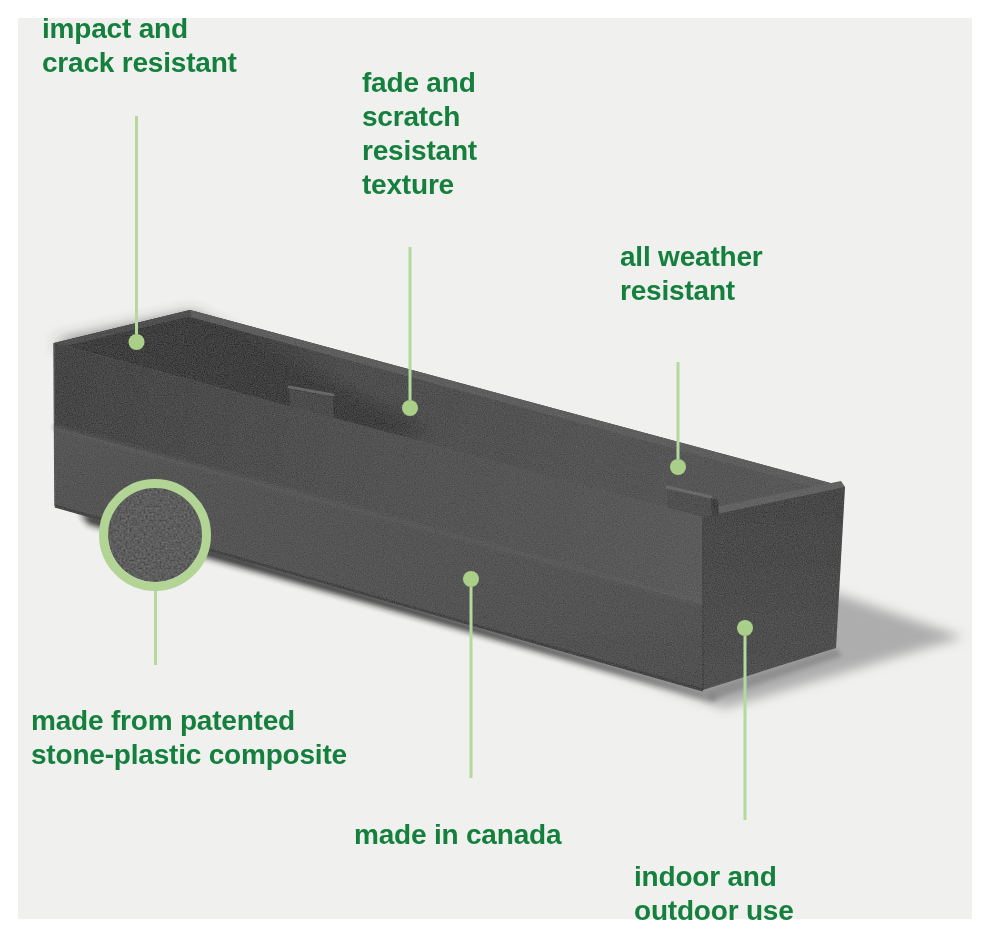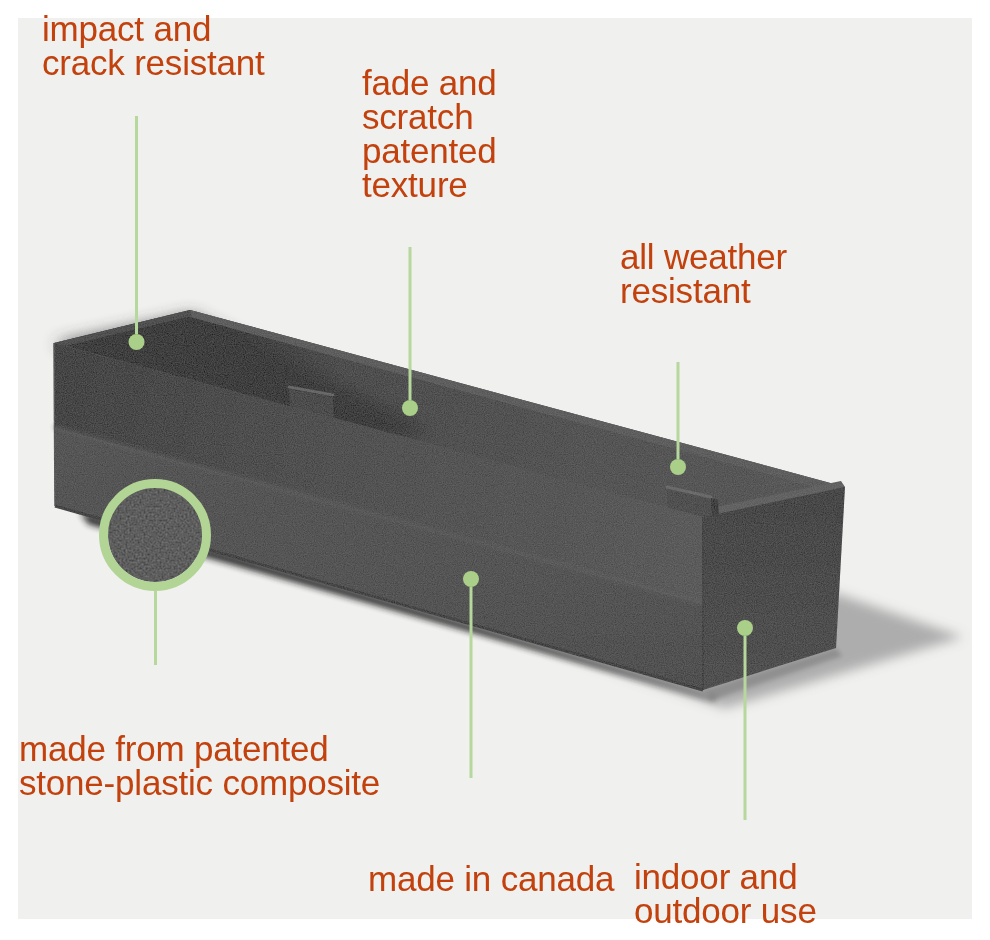--- a/index.html
+++ b/index.html
@@ -10,32 +10,32 @@
   }
   .panel{
     position:absolute;left:18px;top:18px;width:954px;height:901px;
     background:#f0f0ef;
   }
   .scene{
     position:absolute;left:0;top:0;width:990px;height:940px;
   }
   .label{
     position:absolute;
-    color:#c2410c;
-    font-size:35px;
+    color:#15803d;
+    font-size:28px;
     line-height:34px;
-    font-weight:400;
+    font-weight:700;
     letter-spacing:-0.2px;
     white-space:pre-line;
   }
   #lbl-impact   {left:42px;  top:12px;}
   #lbl-fade     {left:362px; top:66px;}
   #lbl-weather  {left:620px; top:240px;}
-  #lbl-composite{left:19px;  top:732px;}
-  #lbl-canada   {left:368px; top:818px;margin-top:44px;}
+  #lbl-composite{left:19px;  top:704px;padding-left:12px;}
+  #lbl-canada   {left:354px; top:818px;}
   #lbl-indoor   {left:634px; top:860px;}
 </style>
 </head>
 <body>
 
 <div class="panel"></div>
 
 <svg class="scene" viewBox="0 0 990 940" aria-hidden="true">
   <defs>
     <linearGradient id="openingGrad" gradientUnits="userSpaceOnUse" x1="80" y1="380" x2="840" y2="500">
@@ -157,21 +157,21 @@
 
     <circle cx="745" cy="628" r="8" fill="#a9cf88"></circle>
     <line x1="745" y1="636" x2="745" y2="820" stroke="#b7d89d" stroke-width="3"></line>
   </g>
 </svg>
 
 <div class="label" id="lbl-impact">impact and
 crack resistant</div>
 <div class="label" id="lbl-fade">fade and
 scratch
-patented
+resistant
 texture</div>
 <div class="label" id="lbl-weather">all weather
 resistant</div>
 <div class="label" id="lbl-composite">made from patented
 stone-plastic composite</div>
 <div class="label" id="lbl-canada">made in canada</div>
 <div class="label" id="lbl-indoor">indoor and
 outdoor use</div>
 
 </body></html>

